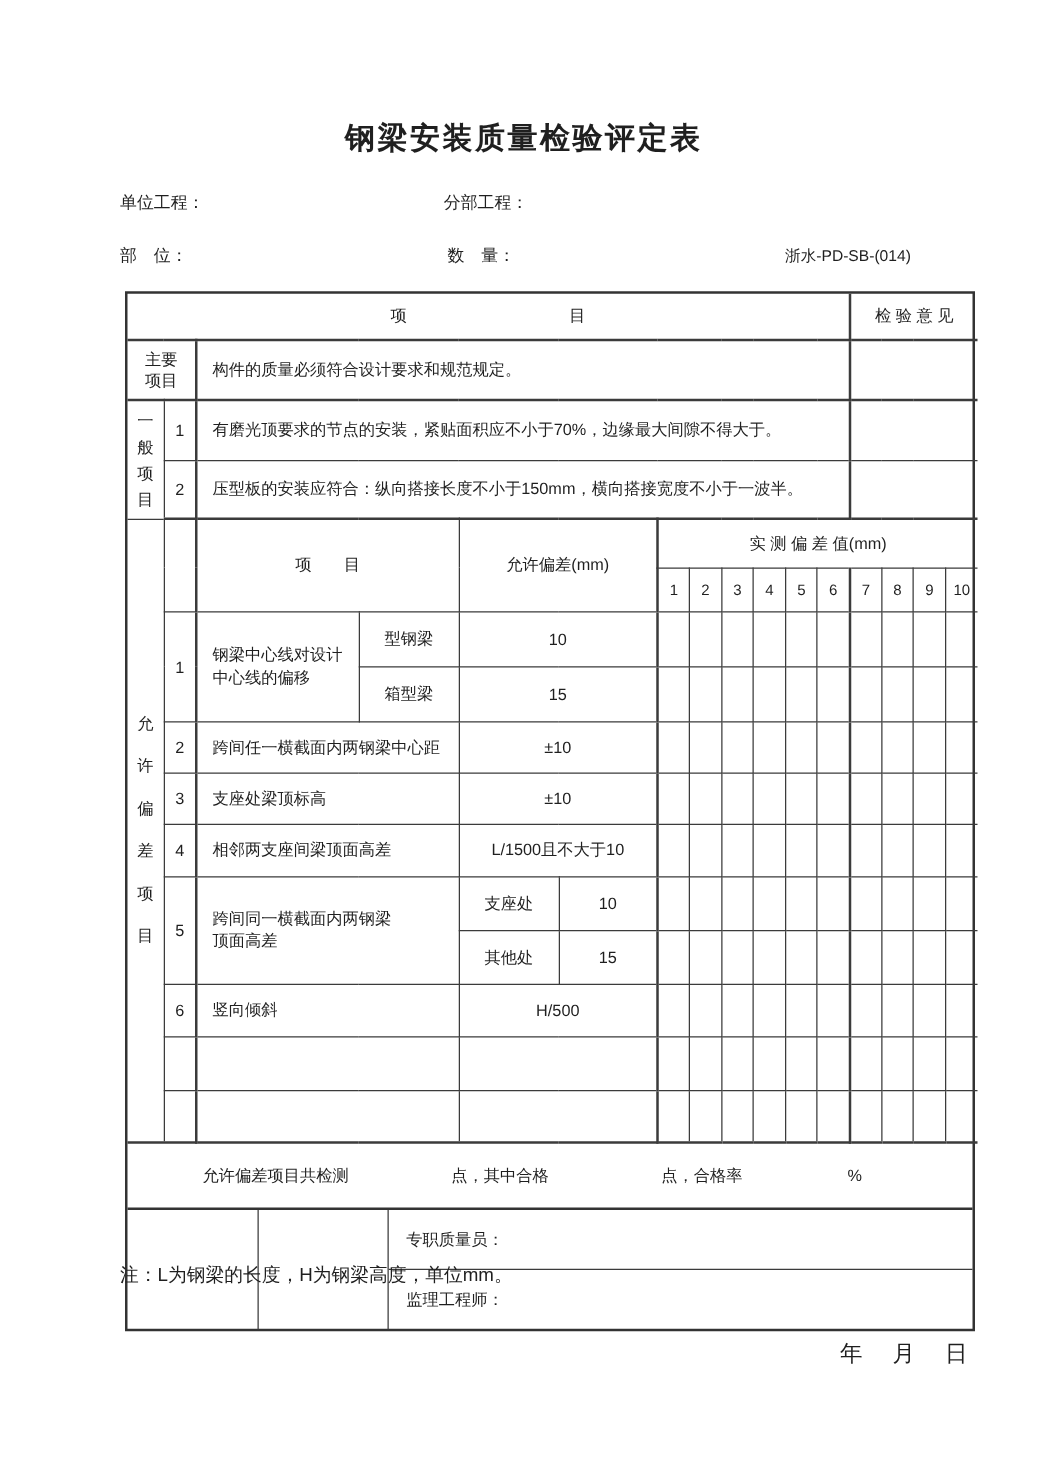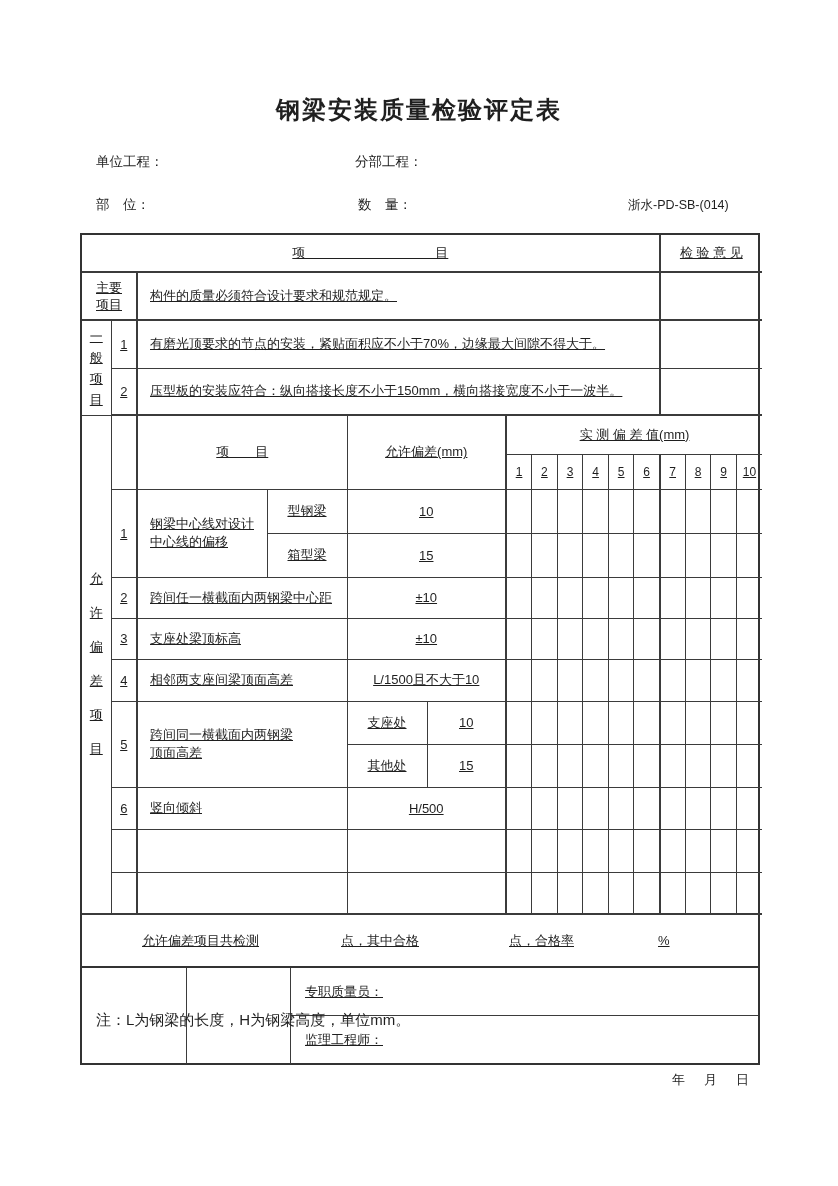--- a/index.html
+++ b/index.html
@@ -8,22 +8,22 @@
     font-family:"Liberation Sans","DejaVu Sans",sans-serif; color:#1f1f1f;
     overflow:hidden;
   }
   .abs { position:absolute; }
   #title { top:94px; left:0; width:100%; text-align:center;
            font-size:24px; font-weight:bold; letter-spacing:2px; }
   .hfield { font-size:13.5px; }
   #code { font-size:12.5px; }
   
   #form-wrap {
-    top:233px; left:80px; width:680px; height:832px;
-    border:2px solid #333; box-sizing:border-box; background:#fff;text-decoration:underline;
+    top:233px; left:100px; width:680px; height:832px;
+    border:2px solid #333; box-sizing:border-box; background:#fff;
   }
   table { border-collapse:collapse; table-layout:fixed; width:100%; border:none; }
   td {
     border-right:1px solid #3b3b3b; border-bottom:1px solid #3b3b3b;
     text-align:center; vertical-align:middle; font-size:13px;
     padding:0; overflow:hidden; color:#1f1f1f;
   }
   td.left { text-align:left; padding-left:12px; }
   td.brn { border-right:none; }
   td.br2 { border-right-width:2px; }
@@ -47,21 +47,21 @@
   .bcol.c1 { width:55px; display:flex; align-items:center; justify-content:center; line-height:17px; }
   .bcol.c2 { width:105px; }
   .bcol.c3 { width:128px; padding:20px 0 0 12px; }
   .bcol.c4 { width:78px; display:flex; align-items:center; justify-content:center; }
   .bcol.c5 { width:104px; }
   .bcol.c6 { flex:1; border-right:none; display:flex; flex-direction:column; }
   .bcol.c6 .half { height:48px; display:flex; align-items:center; padding-left:14px; box-sizing:border-box; }
   .bcol.c6 .half.top { border-bottom:1px solid #3b3b3b; }
   
   #note { top:1011px; left:96px; font-size:15px; }
-  #date { top:1071px; left:672px; font-size:13px; letter-spacing:3px; }
+  #date { top:1071px; left:672px; font-size:18px; letter-spacing:3px; }
 </style>
 </head>
 <body>
 
 <div id="title" class="abs">钢梁安装质量检验评定表</div>
 
 <span class="abs hfield" style="top:153px;left:96px;">单位工程：</span>
 <span class="abs hfield" style="top:153px;left:355px;">分部工程：</span>
 <span class="abs hfield" style="top:196px;left:96px;">部　位：</span>
 <span class="abs hfield" style="top:196px;left:358px;">数　量：</span>

